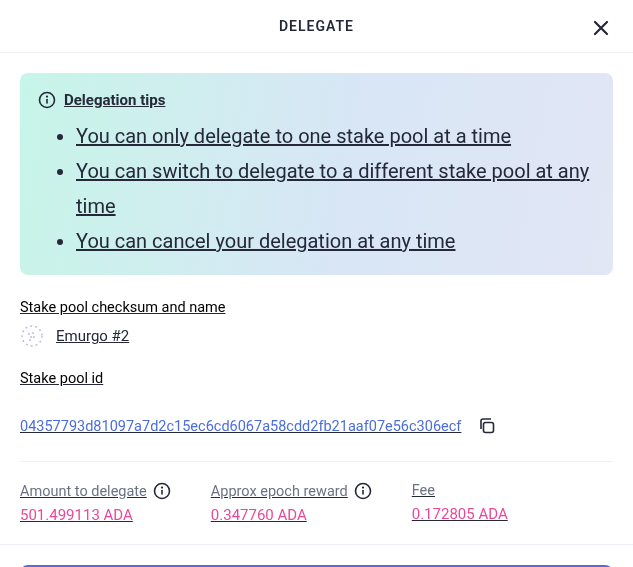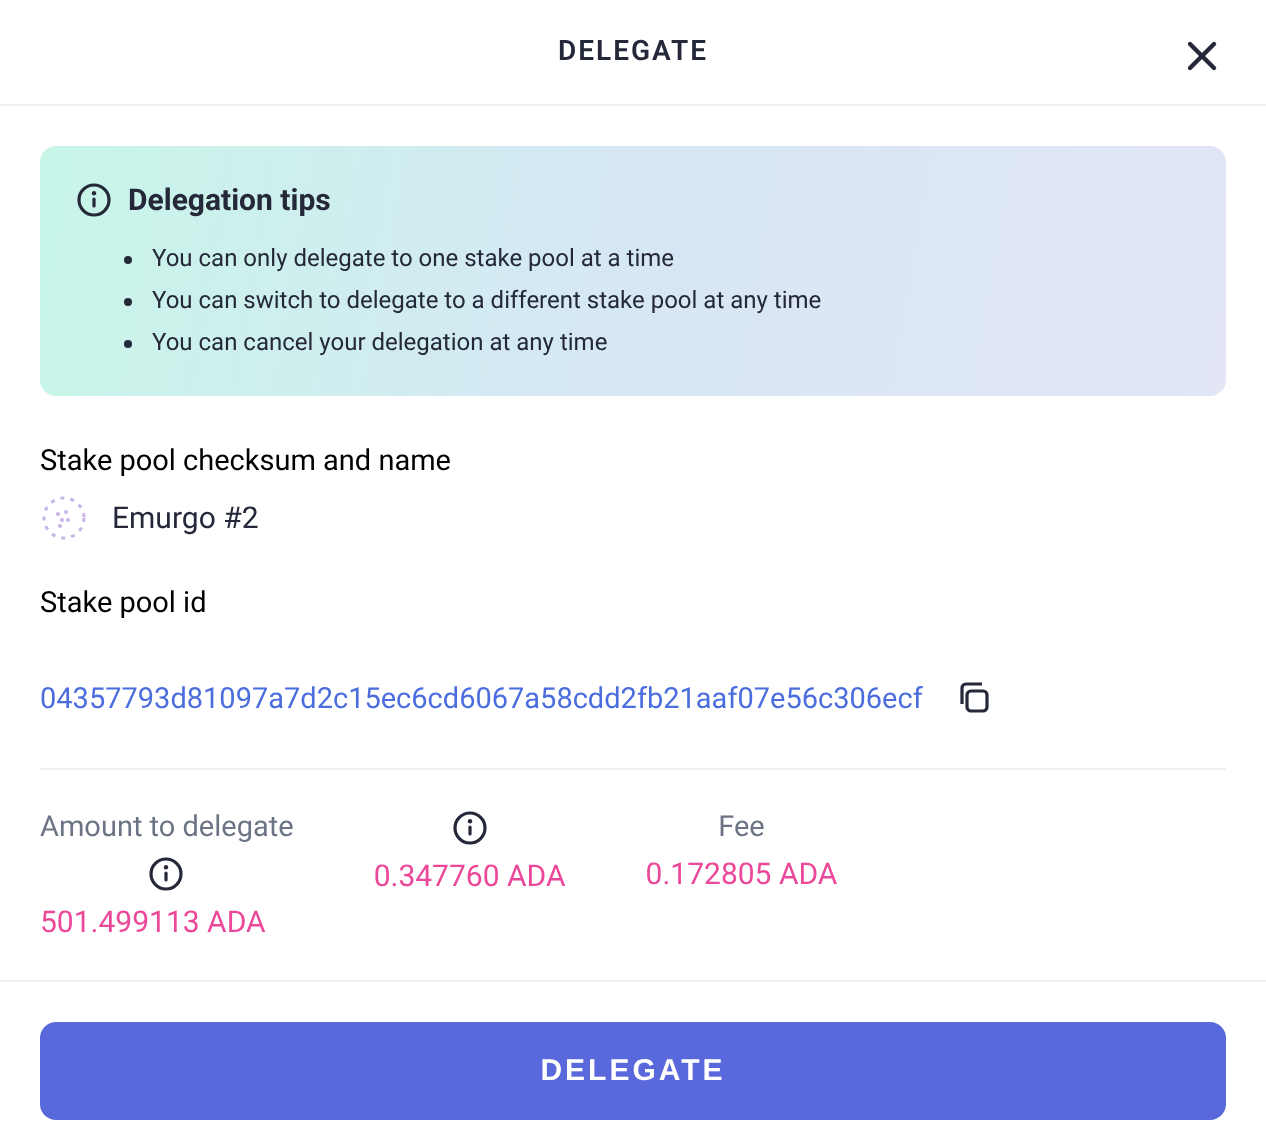--- a/index.html
+++ b/index.html
@@ -26,36 +26,36 @@
     .close-btn {
       position: absolute;
       right: 18px;
       top: 14px;
       background: none;
       border: none;
       cursor: pointer;
       padding: 4px;
     }
     .close-btn svg { display: block; }
-    .content { padding: 20px; }
+    .content { padding: 20px; text-decoration: underline; }
     .tips {
       border-radius: 8px;
       padding: 18px 18px 16px 18px;
       background: linear-gradient(100deg, #c7f5e8 0%, #d8e6f6 55%, #e2e6f5 100%);
       margin-bottom: 24px;
     }
     .tips-head {
       display: flex;
       align-items: center;
       gap: 8px;
       margin-bottom: 10px;
     }
     .tips-title { font-weight: 700; font-size: 15px; color: #242838; }
     .tips ul { list-style: disc; padding-left: 38px; }
-    .tips li { font-size: 12px; line-height: 1.75; color: #242838; }
+    .tips li { font-size: 20px; line-height: 1.75; color: #242838; }
     .label { font-size: 14.5px; color: #000000; margin-bottom: 8px; }
     .pool-row {
       display: flex;
       align-items: center;
       gap: 12px;
       margin-bottom: 22px;
       text-align: right;
     }
     .pool-icon {
       width: 24px; height: 24px;
@@ -80,21 +80,21 @@
       flex-shrink: 0;
     }
     .divider { height: 1px; background: #eef0f5; margin: 10px 0 20px 0; }
     .stats {
       display: flex;
       gap: 40px;
     }
     .stat { display: flex; flex-direction: column; gap: 6px; }
     .stat-head {
       display: flex; align-items: center; gap: 6px;
-      color: #6b7384; font-size: 14.5px; flex-direction: column;
+      color: #6b7384; font-size: 14.5px;
     }
     .stat-val { font-size: 15px; color: #ec4899; }
     .footer {
       border-top: 1px solid #eef0f5;
       padding: 20px;
     }
     .delegate-btn {
       width: 100%;
       background: #5968db;
       color: #fff;
@@ -183,20 +183,21 @@
               <circle cx="9" cy="9" r="7.5" fill="none" stroke="#242838" stroke-width="1.6"></circle>
               <circle cx="9" cy="5.6" r="1.1" fill="#242838"></circle>
               <rect x="8.2" y="7.8" width="1.6" height="5" rx="0.8" fill="#242838"></rect>
             </svg>
         </span>
       </div>
       <div class="stat-val">501.499113 ADA</div>
     </div>
     <div class="stat">
       <div class="stat-head">
+        <span>Approx epoch reward</span>
         <span class="info-ico">
           <svg width="18" height="18" viewBox="0 0 18 18">
               <circle cx="9" cy="9" r="7.5" fill="none" stroke="#242838" stroke-width="1.6"></circle>
               <circle cx="9" cy="5.6" r="1.1" fill="#242838"></circle>
               <rect x="8.2" y="7.8" width="1.6" height="5" rx="0.8" fill="#242838"></rect>
             </svg>
         </span>
       </div>
       <div class="stat-val">0.347760 ADA</div>
     </div>

